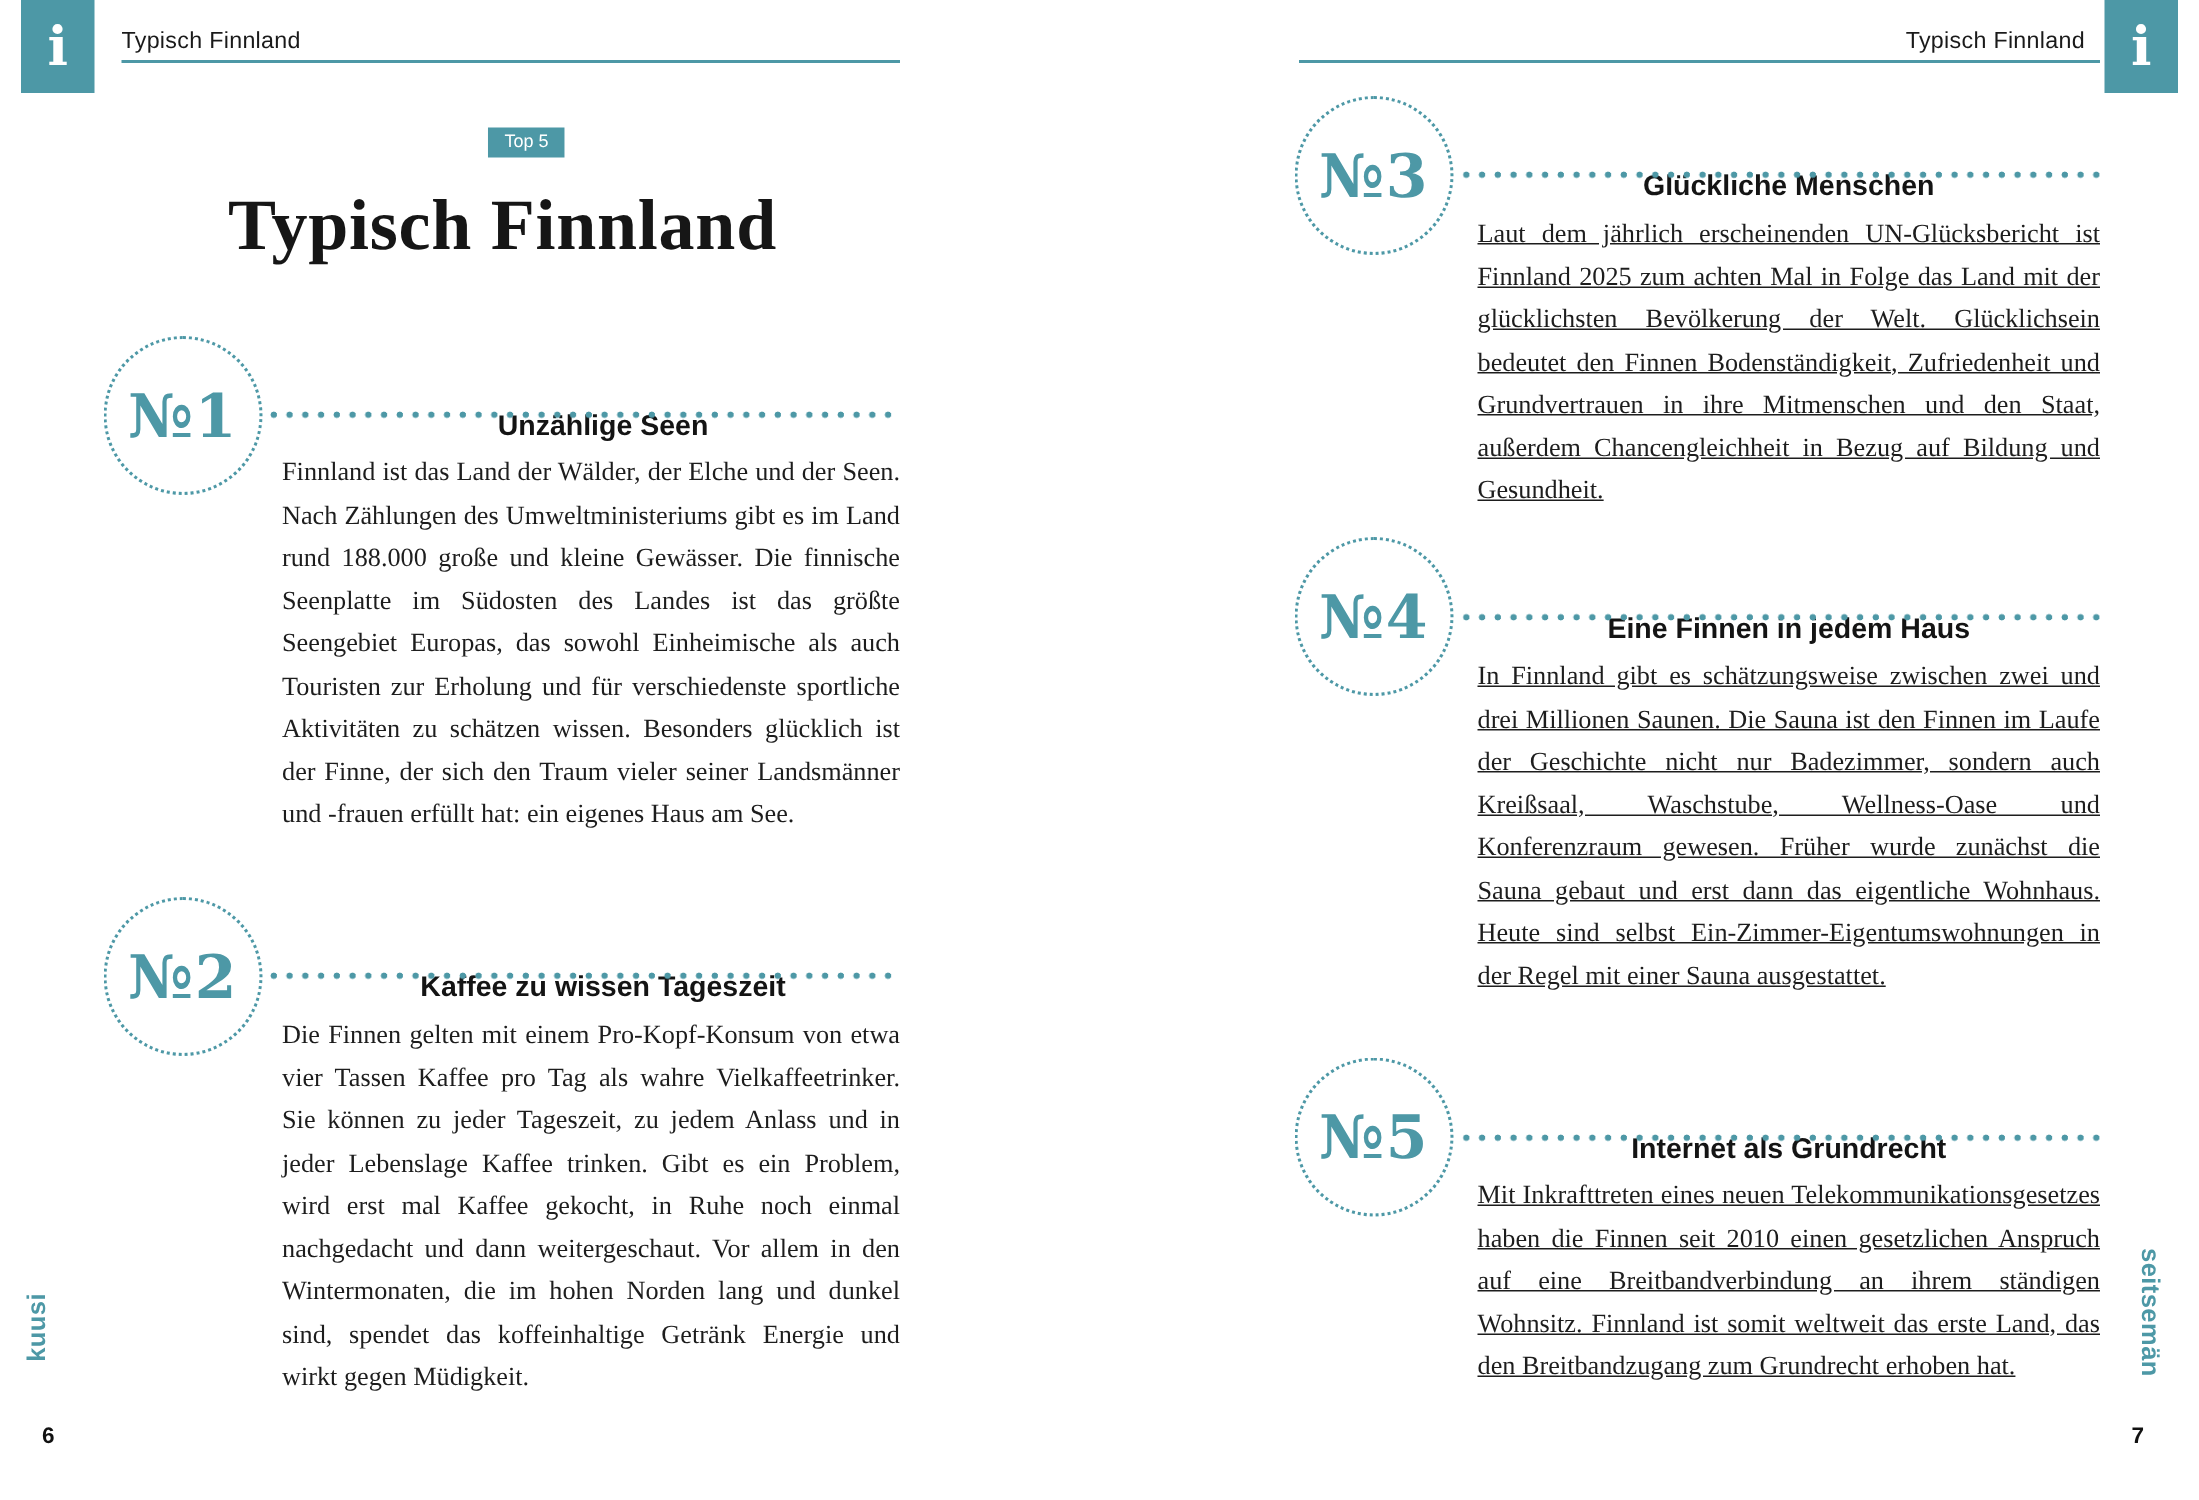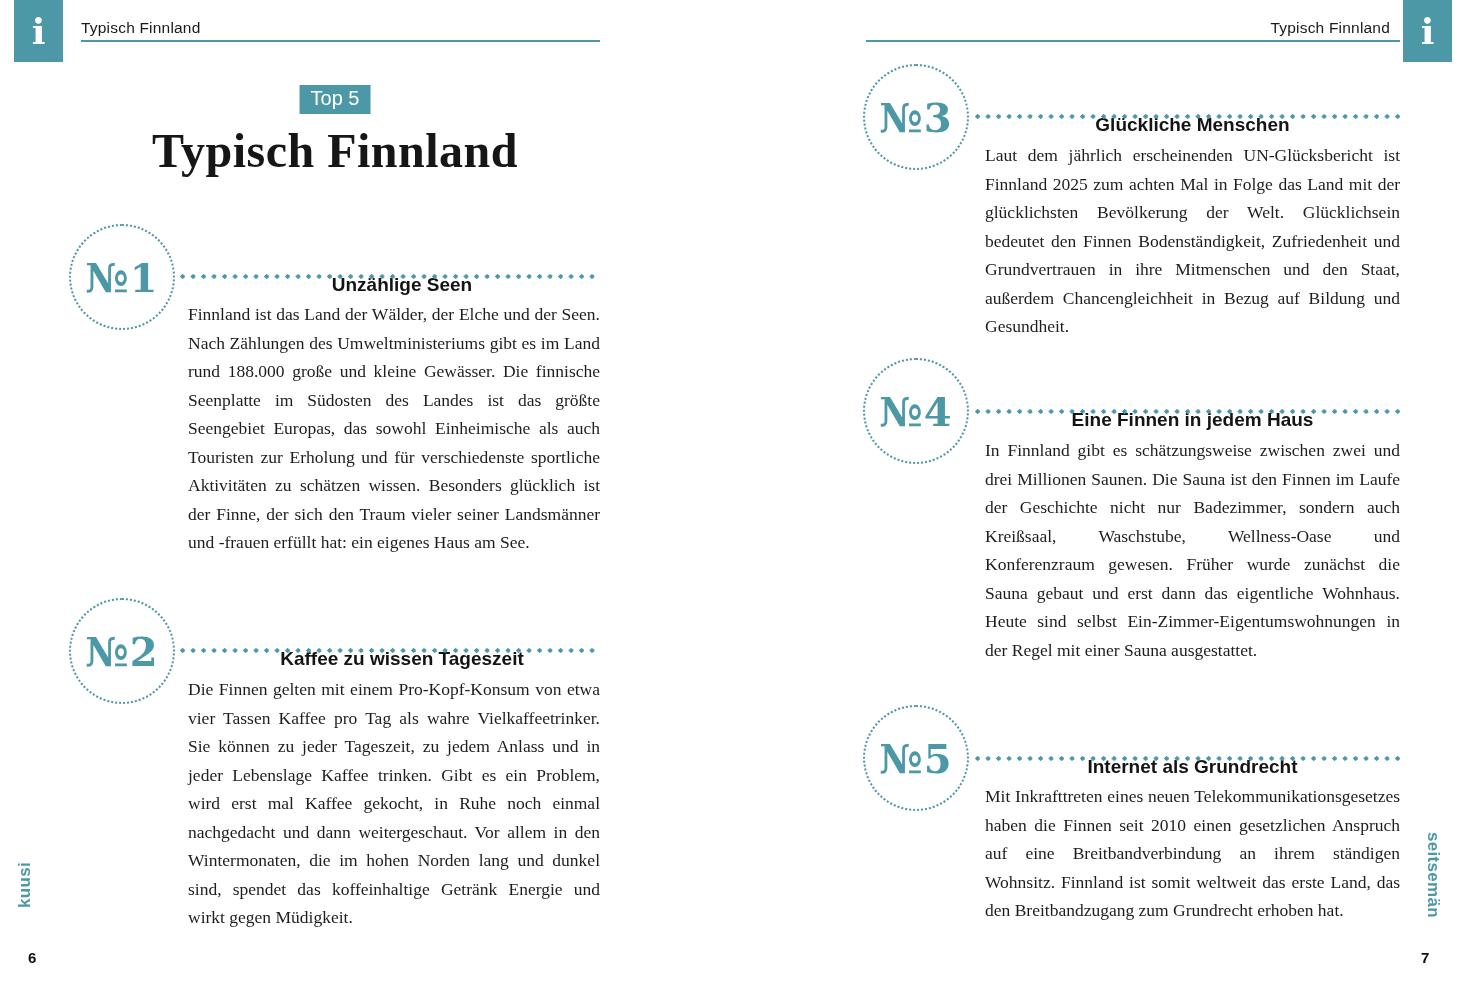--- a/index.html
+++ b/index.html
@@ -29,22 +29,22 @@
   
   .rh{position:absolute;top:19px;font-size:15.5px;color:#1a1a1a;letter-spacing:0.2px;}
   .rh-left{left:81px;}
   .rh-right{left:866px;width:524px;text-align:right;}
   .rule{position:absolute;top:40px;height:2px;background:var(--teal);}
   .rule-left{left:81px;width:519px;}
   .rule-right{left:866px;width:534px;}
 
   
   .top5{
-    position:absolute;top:85px;left:335px;transform:translateX(-50%);
-    background:var(--teal);color:#ffffff;font-size:20px;
+    position:absolute;top:85px;left:351px;transform:translateX(-50%);
+    background:var(--teal);color:#ffffff;font-size:12px;
     padding:2px 11px 4px;white-space:nowrap;
   }
   .main-title{
     position:absolute;top:123px;left:335px;transform:translateX(-50%);
     font-family:"Liberation Serif",serif;font-weight:700;font-size:48px;
     color:#161616;white-space:nowrap;letter-spacing:0.5px;
   }
 
   
   .circle{
@@ -70,21 +70,21 @@
     background-size:10.5px 5px;background-repeat:repeat-x;background-position:left center;
   }
   .d-left{left:180px;width:420px;}
   .d-right{left:975px;width:425px;}
   .topic-body{
     position:absolute;font-family:"Liberation Serif",serif;
     font-size:17.5px;line-height:28.5px;color:#1d1d1d;
     text-align:justify;hyphens:auto;-webkit-hyphens:auto;
   }
   .b-left{left:188px;width:412px;}
-  .b-right{left:985px;width:415px;}
+  .b-right{left:985px;width:415px;text-decoration:underline;}
 
   
   .margin-word{
     position:absolute;color:var(--teal);font-weight:bold;font-size:17px;
     letter-spacing:0.3px;
   }
   .mw-left{left:15px;top:862px;writing-mode:vertical-rl;transform:rotate(180deg);}
   .mw-right{left:1423px;top:832px;writing-mode:vertical-rl;}
   .page-num{position:absolute;font-weight:bold;font-size:15px;color:#111111;}
   .pn-left{left:28px;top:949px;}

